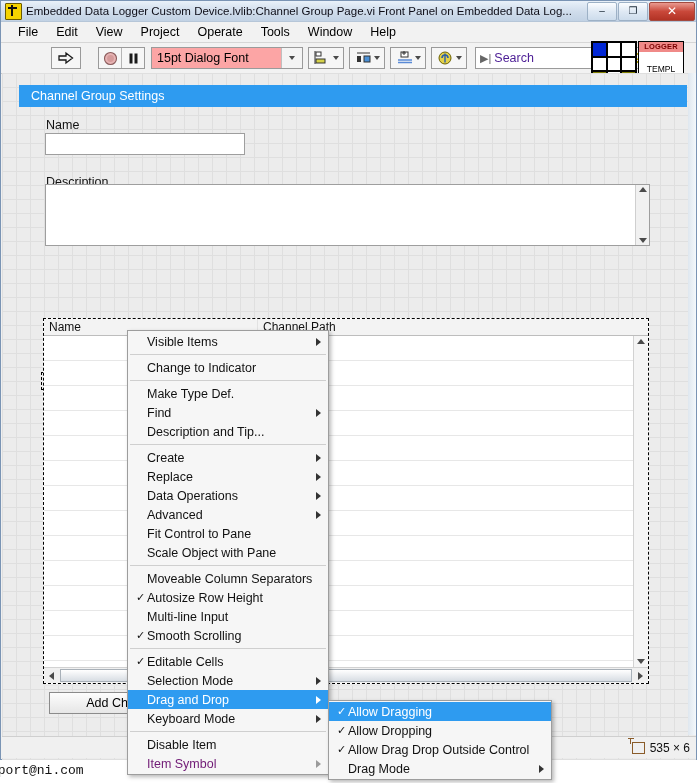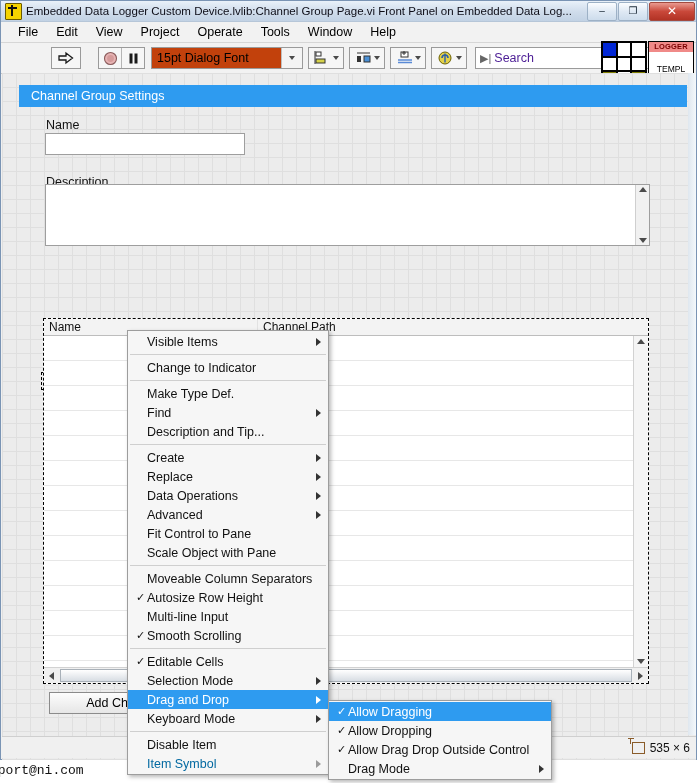--- a/index.html
+++ b/index.html
@@ -81,21 +81,21 @@
   .tb-run{margin-left:46px;width:30px;}
   .tb-group{
     height:22px;border:1px solid #9a9a9a;background:#f6f6f6;display:flex;
     align-items:center;margin-left:14px;box-sizing:border-box;
   }
   .tb-group .cell{
     width:22px;height:20px;display:flex;align-items:center;justify-content:center;
   }
   .tb-group .sep{width:1px;height:20px;background:#b5b5b5;}
   .font-box{
-    height:22px;width:152px;border:1px solid #9a9a9a;background:#c2410c;
+    height:22px;width:152px;border:1px solid #9a9a9a;background:#fca5a5;
     display:flex;align-items:center;margin-left:6px;box-sizing:border-box;
   }
   .font-box .label{flex:1;padding-left:5px;font-size:12.5px;white-space:nowrap;}
   .font-box .arrowcell{
     width:20px;height:20px;border-left:1px solid #bfbfbf;background:#f4f4f4;
     display:flex;align-items:center;justify-content:center;
   }
   .icon-btn{
     height:22px;width:36px;border:1px solid #9a9a9a;background:#f6f6f6;
     margin-left:5px;display:flex;align-items:center;justify-content:center;
@@ -106,21 +106,21 @@
     margin-left:8px;display:flex;align-items:center;box-sizing:border-box;
   }
   .searchbox .pipe{font-size:11px;color:#666;padding:0 3px 0 4px;}
   .searchbox .ph{flex:1;font-size:12.5px;color:#4c1d95;}
   .help-btn{
     height:22px;width:22px;border:1px solid #9a9a9a;background:#f6f6f6;
     margin-left:4px;display:flex;align-items:center;justify-content:center;
     box-sizing:border-box;color:#b8a400;font-weight:bold;font-size:14px;
   }
   #logger-badge{
-    position:absolute;right:2px;top:-2px;display:flex;align-items:flex-start;
+    position:absolute;right:12px;top:-2px;display:flex;align-items:flex-start;
   }
   #logger-grid{
     width:44px;height:44px;display:grid;grid-template-columns:repeat(3,1fr);
     grid-template-rows:repeat(3,1fr);border:1px solid #000;background:#fff;
   }
   #logger-grid div{border:1px solid #000;box-sizing:border-box;}
   #templ-box{
     width:44px;height:44px;border:1px solid #000;background:#fff;margin-left:1px;
     display:flex;flex-direction:column;
   }
@@ -233,21 +233,21 @@
   .mrow .chk{width:11px;font-size:11px;color:#111;flex:none;}
   .mrow .mlabel{flex:1;white-space:nowrap;}
   .mrow .sub{
     position:absolute;right:7px;top:50%;transform:translateY(-50%);
     width:0;height:0;border-top:4px solid transparent;
     border-bottom:4px solid transparent;border-left:5px solid #333;
   }
   .mrow.hl{background:#2e9bf0;color:#fff;}
   .mrow.hl .sub{border-left-color:#fff;}
   .mrow.hl .chk{color:#fff;}
-  .mrow.dis{color:#0369a1;}
+  .mrow.dis{color:#701a75;}
   .mrow.dis .sub{border-left-color:#9b9b9b;}
   .msep{height:1px;background:#cfcfcf;margin:3px 2px;}
   
   #ctx-submenu{
     position:absolute;left:328px;top:700px;width:222px;
     background:#f6f6f6;border:1px solid #9d9d9d;
     box-shadow:2px 2px 4px rgba(0,0,0,.28);z-index:60;padding:1px 0;
   }
   
   #statusbar{

